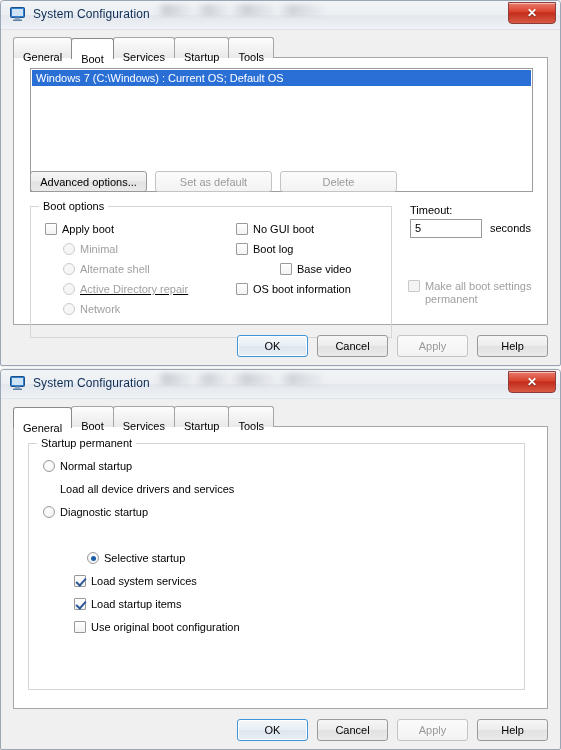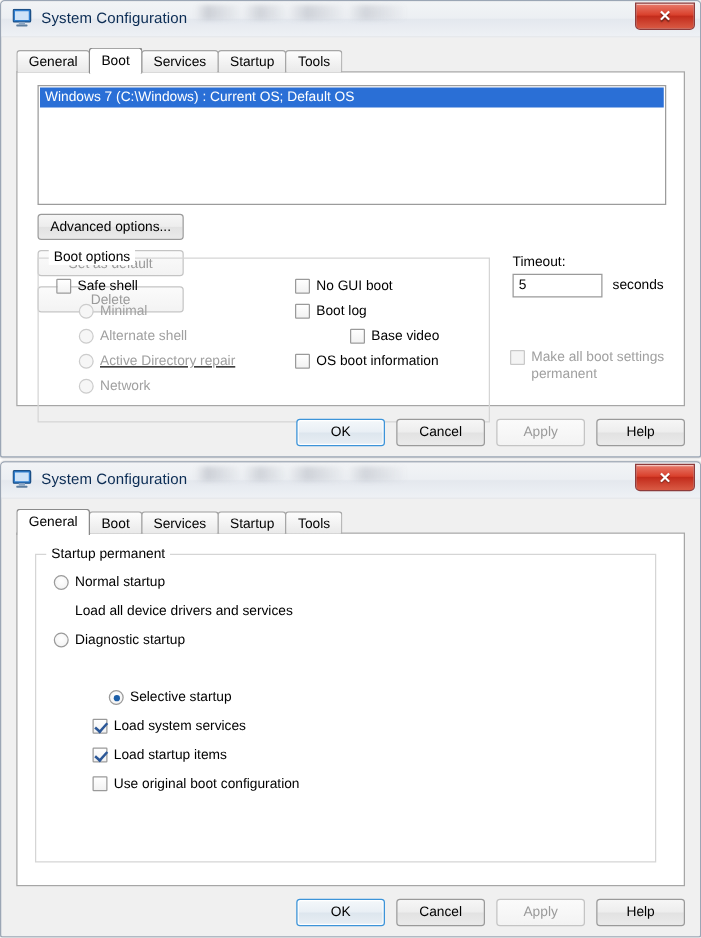--- a/index.html
+++ b/index.html
@@ -101,21 +101,21 @@
     position: absolute;
     left: 12px;
     top: 36px;
     height: 21px;
     display: flex;
     align-items: flex-end;
     z-index: 3;
   }
   .tab {
     height: 18px;
-    padding: 0 9px;
+    padding: 10px 9px;
     line-height: 18px;
     font-size: 11px;
     background: linear-gradient(to bottom, #fdfdfd 0%, #e9e9e9 100%);
     border: 1px solid #a6a6a6;
     border-bottom: none;
     border-radius: 3px 3px 0 0;
     margin-right: -1px;
     color: #000;
     box-sizing: border-box;
     white-space: nowrap;
@@ -142,21 +142,21 @@
   }
   .win-boot .tabpanel    { height: 268px; }
   .win-general .tabpanel { height: 283px; }
 
   
   .os-list {
     position: absolute;
     left: 16px;
     top: 10px;
     width: 503px;
-    height: 96px;
+    height: 124px;
     background: #ffffff;
     border: 1px solid #9c9c9c;
     box-sizing: border-box;
     overflow: hidden;
   }
   .os-item {
     margin: 1px;
     padding: 2px 4px;
     font-size: 11px;
     background: #2a6fd6;
@@ -189,21 +189,20 @@
     box-shadow: inset 0 0 0 1px #ffffff;
     background: linear-gradient(to bottom, #f4f8fb 0%, #e9eff5 48%, #dde6ee 52%, #e8eef4 100%);
   }
 
   .row-btns {
     position: absolute;
     left: 16px;
     top: 113px;
     display: flex;
     gap: 8px;
-    flex-direction: column;
   }
   .row-btns .btn { width: 117px; height: 21px; }
 
   
   .group {
     position: absolute;
     border: 1px solid #d5d5d5;
     box-sizing: border-box;
   }
   .group > .legend {
@@ -375,21 +374,21 @@
       <div class="btn">Advanced options...</div>
       <div class="btn disabled">Set as default</div>
       <div class="btn disabled">Delete</div>
     </div>
 
     <div class="group grp-boot">
       <span class="legend">Boot options</span>
 
       <div class="opt" style="left:14px; top:16px;">
         <span class="cb"></span>
-        <span class="lbl">Safe shell</span>
+        <span class="lbl">Apply boot</span>
       </div>
 
       <div class="opt dis" style="left:32px; top:36px;">
         <span class="rb dis"></span>
         <span class="lbl">Minimal</span>
       </div>
       <div class="opt dis" style="left:32px; top:56px;">
         <span class="rb dis"></span>
         <span class="lbl">Alternate shell</span>
       </div>

